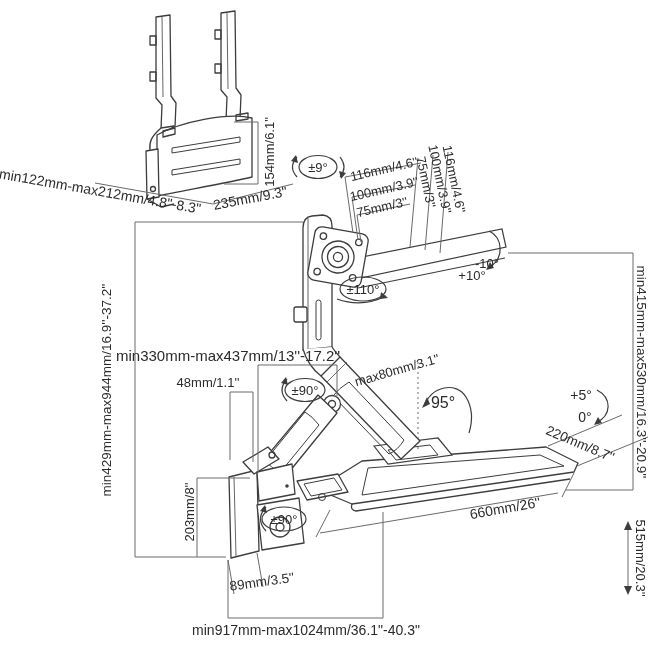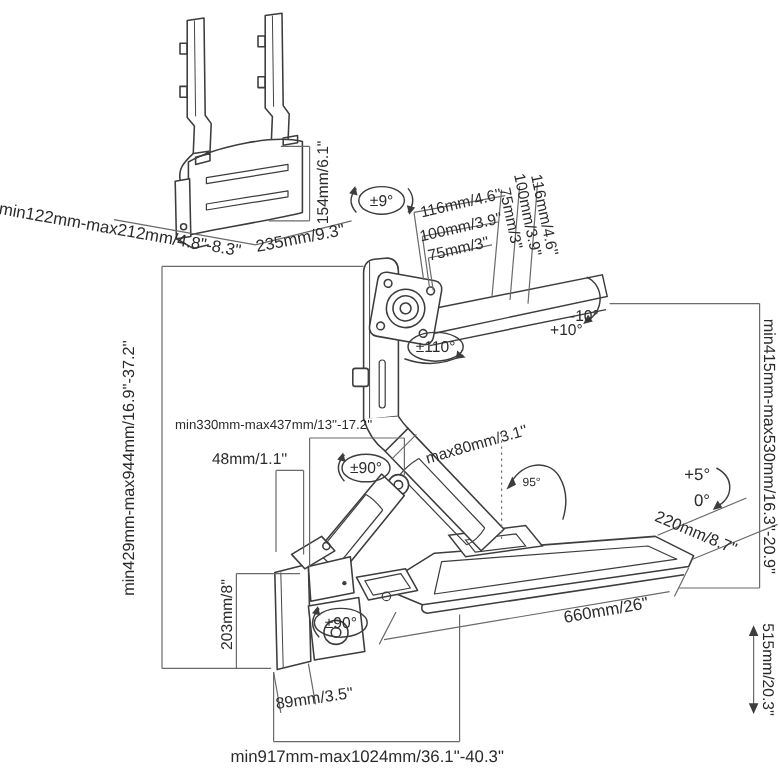--- a/index.html
+++ b/index.html
@@ -161,27 +161,27 @@
 <div class="lbl" style="left:384px;top:169px;transform:translate(-50%,-50%) rotate(-13deg);">116mm/4.6''</div>
 <div class="lbl" style="left:384px;top:189px;transform:translate(-50%,-50%) rotate(-13deg);">100mm/3.9''</div>
 <div class="lbl" style="left:382px;top:207px;transform:translate(-50%,-50%) rotate(-13deg);">75mm/3''</div>
 <div class="lbl" style="left:426px;top:182px;transform:translate(-50%,-50%) rotate(78deg);">75mm/3''</div>
 <div class="lbl" style="left:440px;top:179px;transform:translate(-50%,-50%) rotate(78deg);">100mm/3.9''</div>
 <div class="lbl" style="left:454px;top:179px;transform:translate(-50%,-50%) rotate(78deg);">116mm/4.6''</div>
 <div class="lbl" style="left:472px;top:239px;margin-top:36px;">+10°</div>
 <div class="lbl" style="left:487px;top:263px;">-10°</div>
 <div class="lbl" style="left:363px;top:289px;">±110°</div>
 
-<div class="lbl" style="left:228px;top:355px;font-size:11px;">min330mm-max437mm/13''-17.2''</div>
+<div class="lbl" style="left:228px;top:355px;font-size:15px;">min330mm-max437mm/13''-17.2''</div>
 <div class="lbl" style="left:208px;top:382px;">48mm/1.1''</div>
 <div class="lbl" style="left:305px;top:390px;">±90°</div>
 <div class="lbl" style="left:397px;top:370px;transform:translate(-50%,-50%) rotate(-16deg);">max80mm/3.1''</div>
 <div class="lbl" style="left:107px;top:390px;font-size:13.5px;transform:translate(-50%,-50%) rotate(-90deg);">min429mm-max944mm/16.9''-37.2''</div>
 
-<div class="lbl" style="left:443px;top:403px;font-size:10px;">95°</div>
+<div class="lbl" style="left:443px;top:403px;font-size:16px;">95°</div>
 <div class="lbl" style="left:581px;top:395px;font-size:14px;">+5°</div>
 <div class="lbl" style="left:585px;top:417px;font-size:14px;">0°</div>
 <div class="lbl" style="left:580px;top:444px;font-size:13.5px;transform:translate(-50%,-50%) rotate(23deg);">220mm/8.7''</div>
 <div class="lbl" style="left:505px;top:508px;font-size:14px;transform:translate(-50%,-50%) rotate(-10deg);">660mm/26''</div>
 <div class="lbl" style="left:641px;top:372px;font-size:13.5px;transform:translate(-50%,-50%) rotate(90deg);">min415mm-max530mm/16.3''-20.9''</div>
 <div class="lbl" style="left:640px;top:558px;transform:translate(-50%,-50%) rotate(90deg);">515mm/20.3''</div>
 <div class="lbl" style="left:306px;top:630px;font-size:14px;">min917mm-max1024mm/36.1"-40.3"</div>
 
 <div class="lbl" style="left:189px;top:512px;transform:translate(-50%,-50%) rotate(-90deg);">203mm/8''</div>
 <div class="lbl" style="left:284px;top:519px;">±90°</div>

